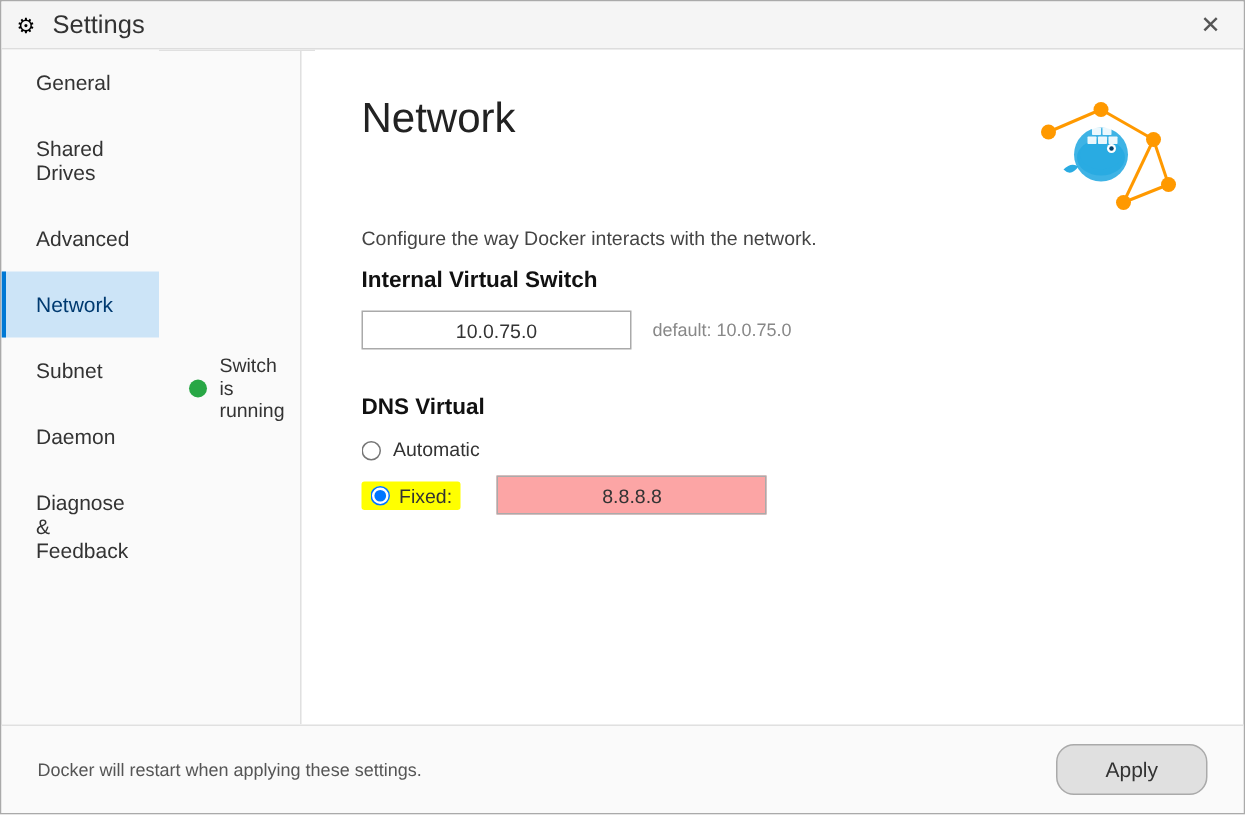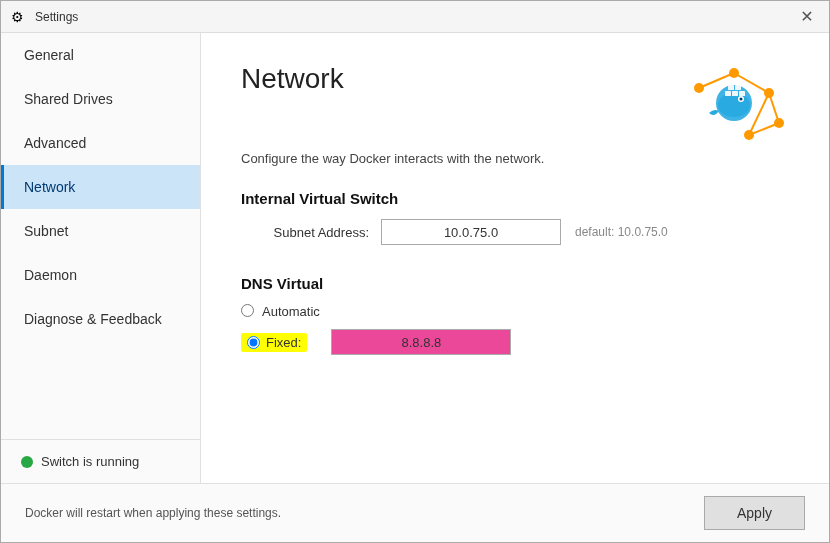--- a/index.html
+++ b/index.html
@@ -32,21 +32,21 @@
     .title-bar-left {
       display: flex;
       align-items: center;
       gap: 8px;
     }
     .title-bar-icon {
       width: 16px;
       height: 16px;
     }
     .title-bar-title {
-      font-size: 12px;
+      font-size: 17px;
       color: #333;
     }
     .title-bar-close {
       width: 24px;
       height: 24px;
       display: flex;
       align-items: center;
       justify-content: center;
       cursor: pointer;
       font-size: 16px;
@@ -56,21 +56,21 @@
     .main-content {
       display: flex;
       flex: 1;
       overflow: hidden;
     }
     .sidebar {
       width: 200px;
       background: #fafafa;
       border-right: 1px solid #e0e0e0;
       display: flex;
-      flex-direction: column;
+      flex-direction: row;
       flex-shrink: 0;
     }
     .sidebar-items {
       flex: 1;
     }
     .sidebar-item {
       padding: 14px 20px;
       cursor: pointer;
       font-size: 14px;
       color: #333;
@@ -117,21 +117,21 @@
       color: #222;
     }
     .docker-logo {
       width: 110px;
       height: 80px;
       flex-shrink: 0;
     }
     .page-description {
       font-size: 13px;
       color: #444;
-      margin-bottom: 24px;
+      margin-bottom: 12px;
       max-width: 450px;
     }
     .section-title {
       font-size: 15px;
       font-weight: 700;
       color: #111;
       margin-bottom: 12px;
     }
     .form-row {
       display: flex;
@@ -159,21 +159,21 @@
       margin-left: 14px;
       font-size: 12px;
       color: #888;
     }
     .dns-section {
       margin-top: 20px;
       margin-bottom: 16px;
     }
     .radio-row {
       display: flex;
-      align-items: flex-start;
+      align-items: flex-end;
       margin-bottom: 10px;
       gap: 8px;
     }
     .radio-row input[type="radio"] {
       margin: 0;
     }
     .radio-label {
       font-size: 13px;
       color: #333;
     }
@@ -191,21 +191,21 @@
       border-radius: 2px;
     }
     .fixed-input {
       width: 180px;
       height: 26px;
       border: 1px solid #aaa;
       padding: 2px 8px;
       font-size: 13px;
       text-align: center;
       color: #333;
-      background: #ec4899;
+      background: #fca5a5;
     }
     .footer-bar {
       border-top: 1px solid #e0e0e0;
       padding: 12px 24px;
       display: flex;
       align-items: center;
       justify-content: space-between;
       background: #fafafa;
       flex-shrink: 0;
       gap: 10px;
@@ -215,21 +215,21 @@
       color: #555;
     }
     .apply-btn {
       background: #e0e0e0;
       border: 1px solid #aaa;
       padding: 8px 32px;
       font-size: 14px;
       cursor: pointer;
       color: #333;
       font-family: 'Segoe UI', Arial, sans-serif;
-      border-radius: 0;
+      border-radius: 12px;
     }
   </style>
 </head>
 <body>
 
 <div class="window">
 
   <div class="title-bar">
     <div class="title-bar-left">
       <span class="title-bar-icon">⚙</span>
@@ -291,21 +291,20 @@
           <circle cx="20" cy="25" r="5" fill="#f90"></circle>
         </svg>
       </div>
 
       <p class="page-description">Configure the way Docker interacts with the network.</p>
 
       <div>
         <div class="section-title">Internal Virtual Switch</div>
 
         <div class="form-row">
-          <label class="form-label">Subnet Address:</label>
           <input type="text" class="form-input" value="10.0.75.0" style="">
           <span class="form-default">default: 10.0.75.0</span>
         </div>
 
       </div>
 
       <div class="dns-section">
         <div class="section-title">DNS Virtual</div>
 
         <div class="radio-row">

